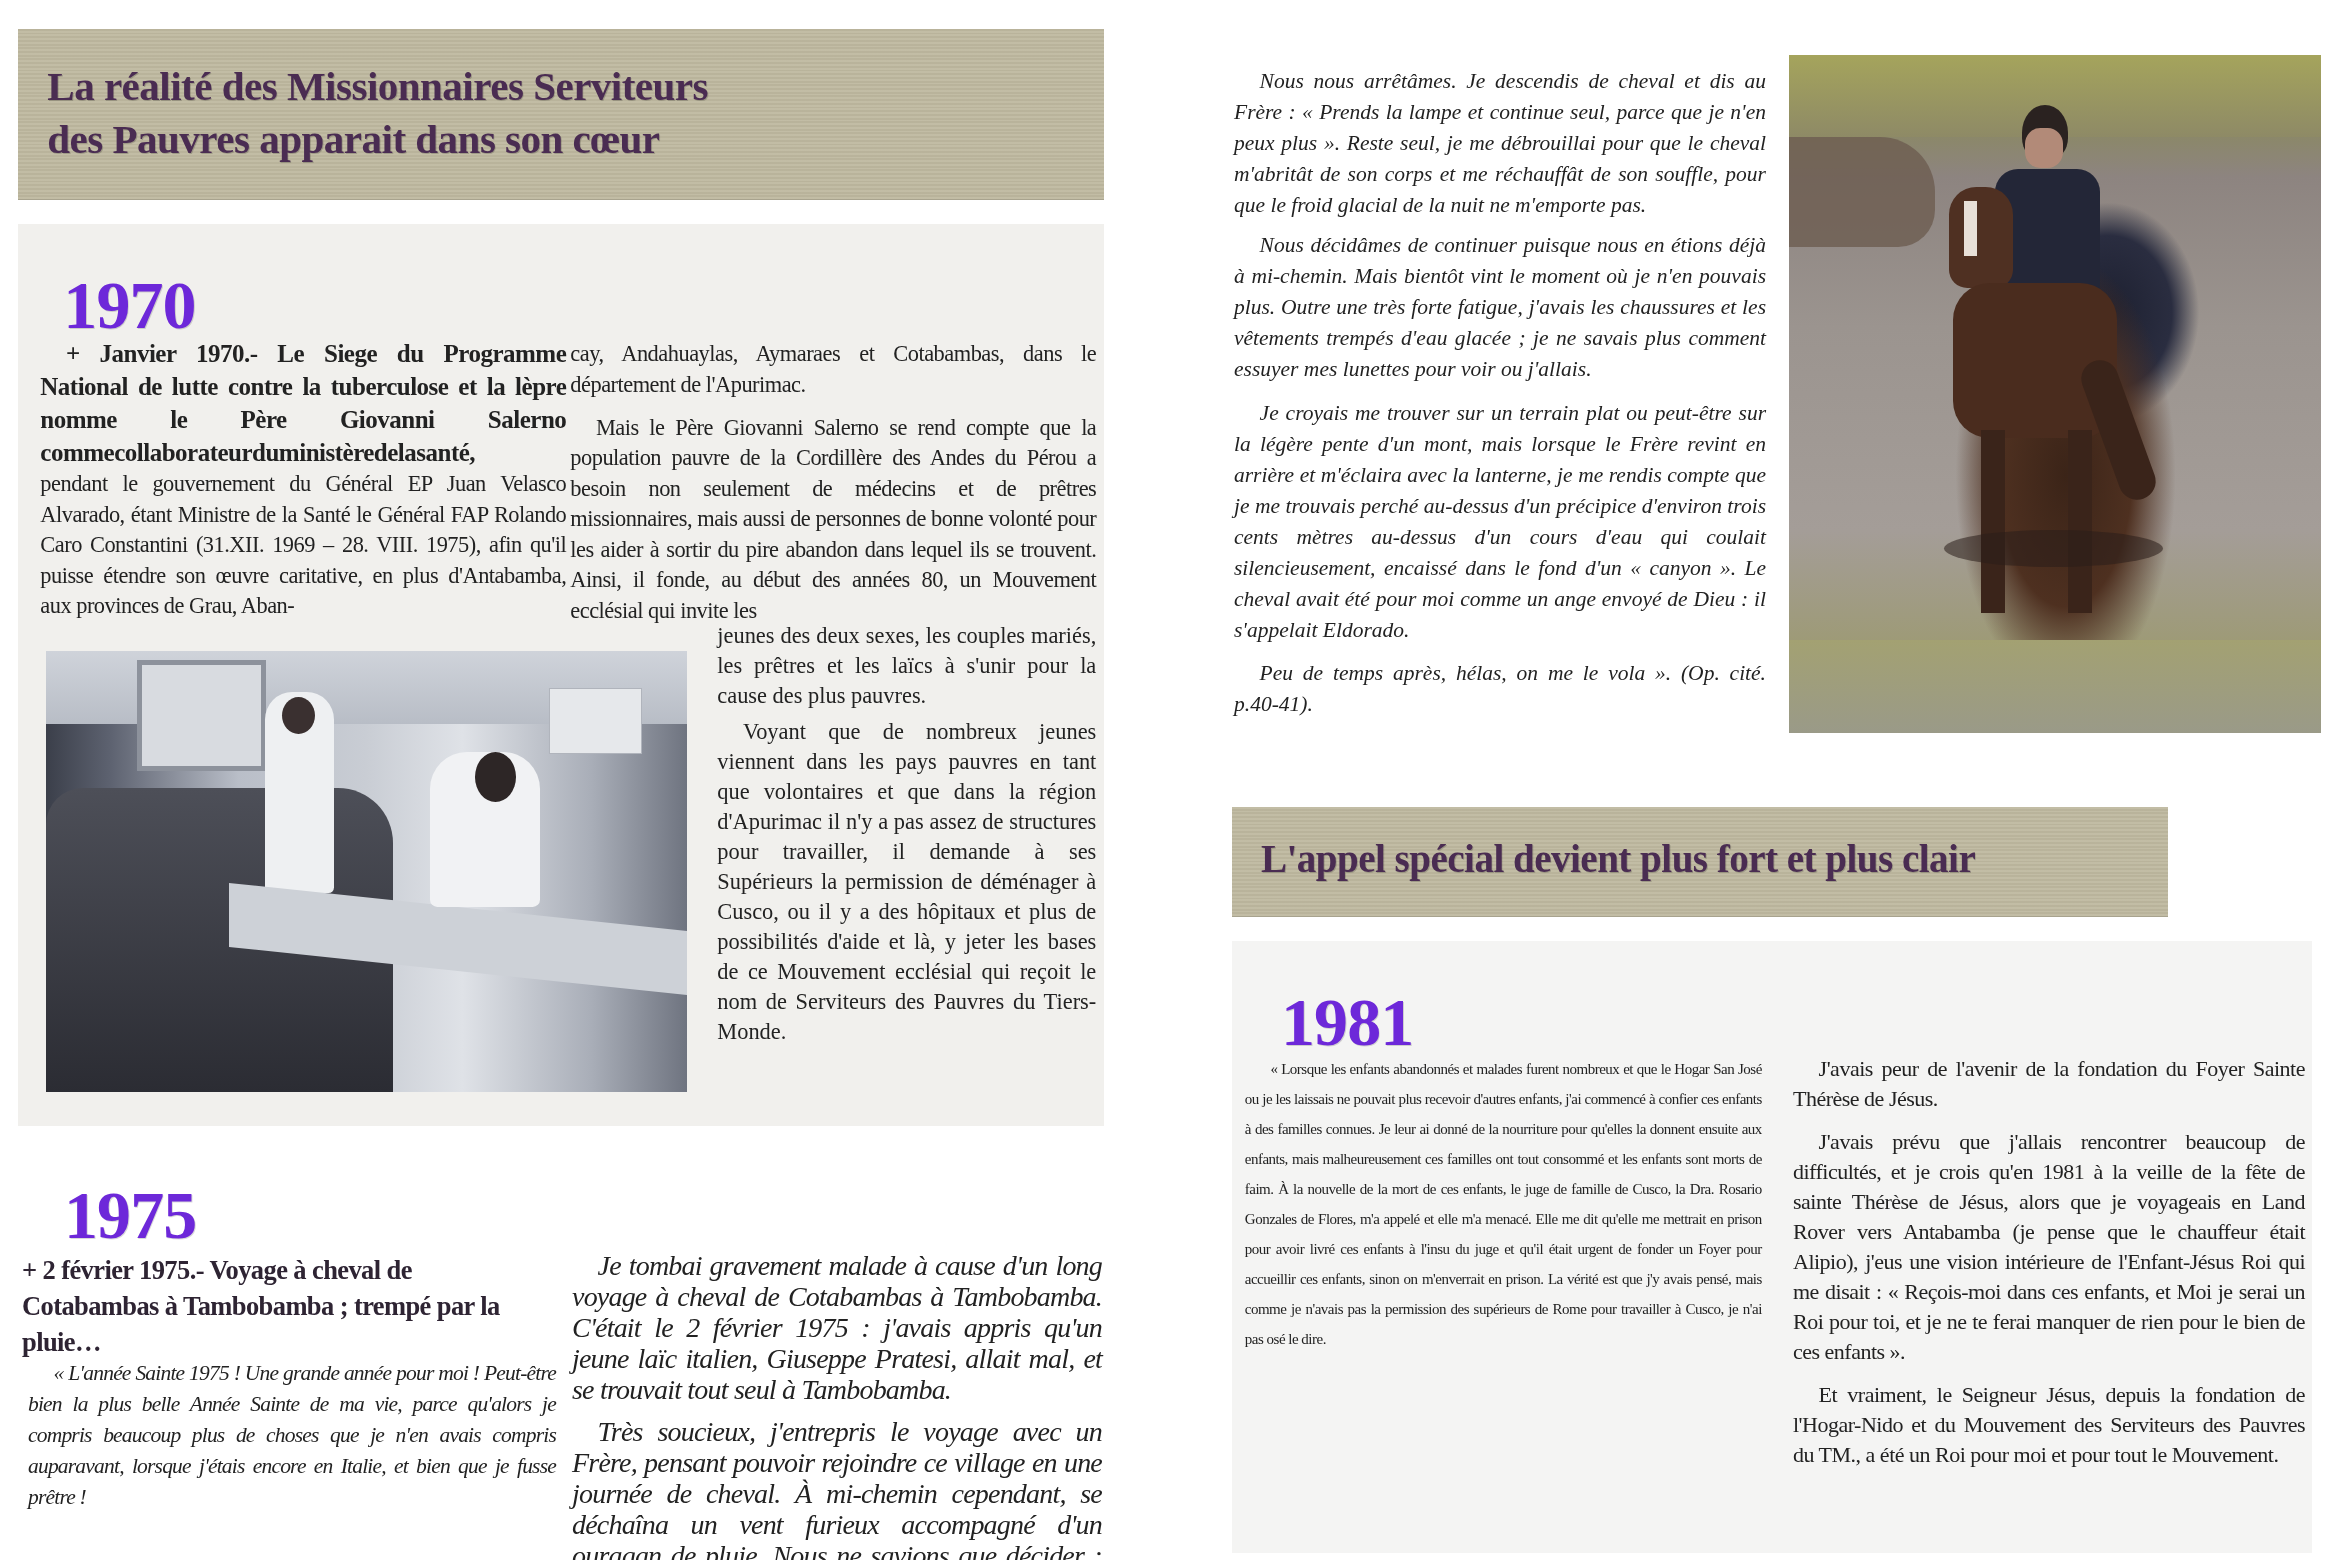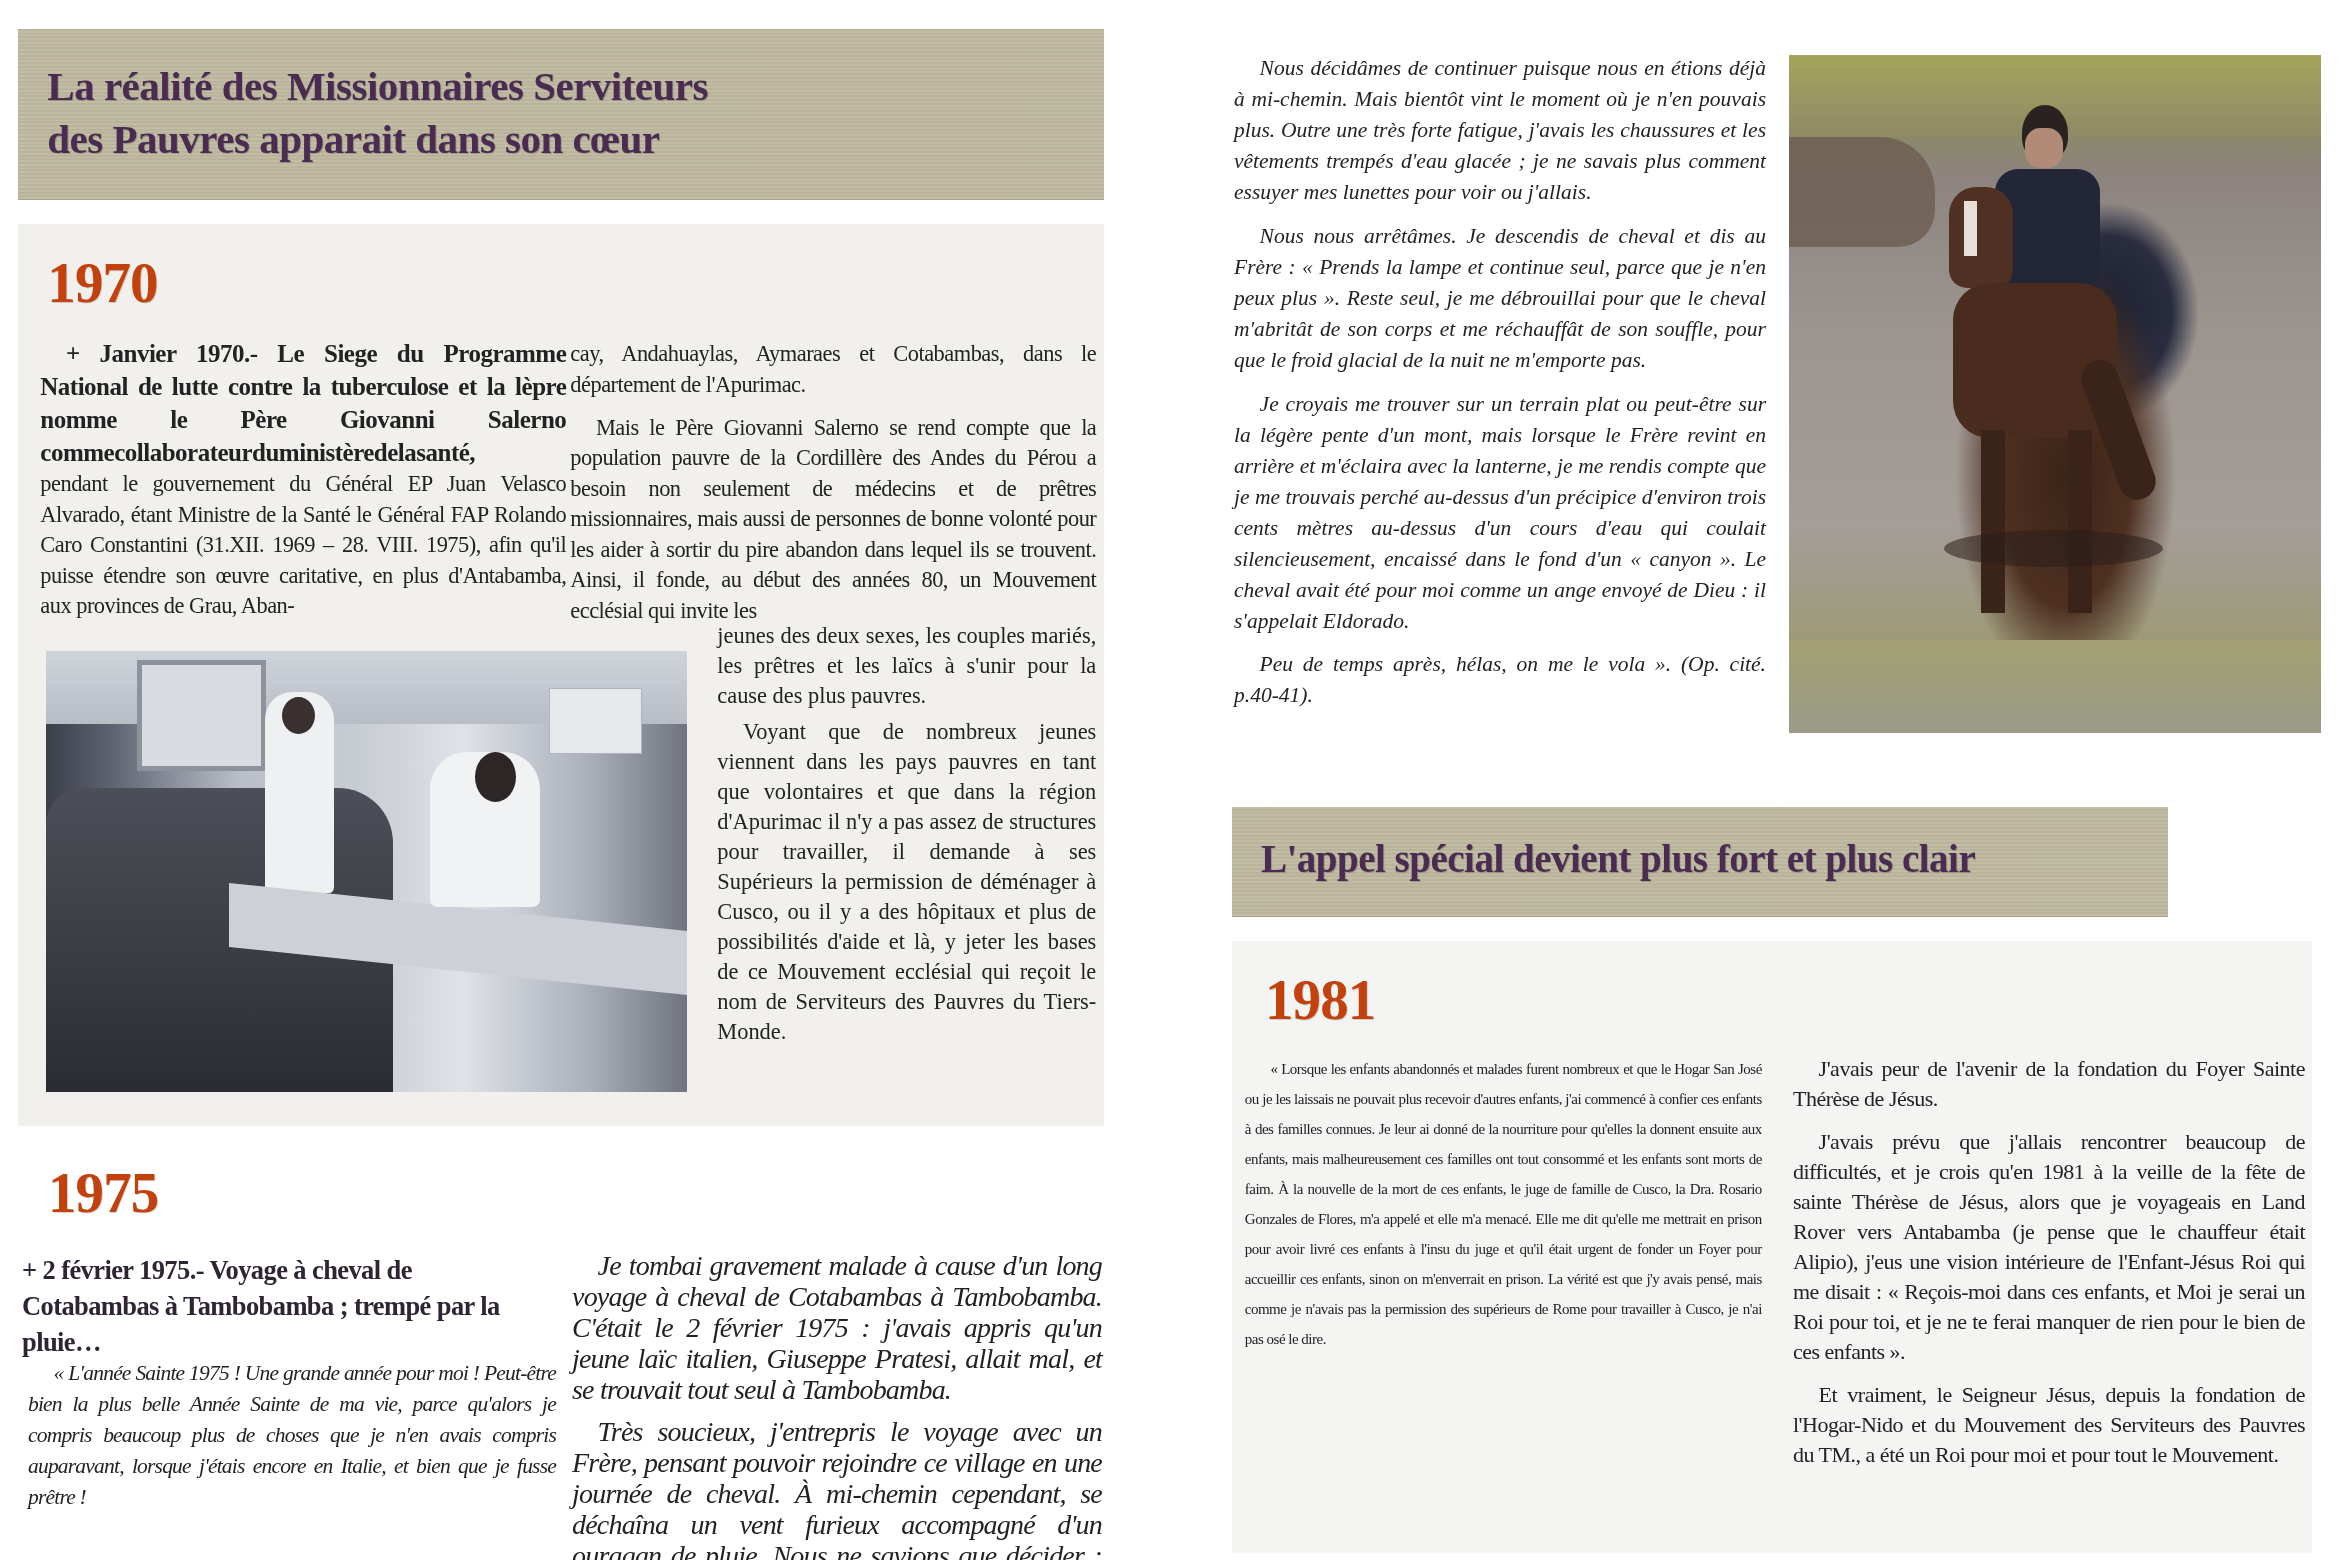--- a/index.html
+++ b/index.html
@@ -22,22 +22,22 @@
     font-family: "Liberation Serif", "DejaVu Serif", serif;
     font-weight: bold; letter-spacing: -0.5px;
     text-shadow: 0.9px 0.9px 0 rgba(0,0,0,0.18);
   }
 
   
   .panel { background: #f1f0ed; }
   .panel2 { background: #f4f4f3; }
 
   .year {
-    margin: 0; position: absolute; color: #c2410c; font-weight: bold;
-    font-size: 57px; letter-spacing: -0.9px;
+    margin: 16px; position: absolute; color: #6d28d9; font-weight: bold;
+    font-size: 68px; letter-spacing: -0.9px;
     font-family: "Liberation Serif", "DejaVu Serif", serif;
     text-shadow: 0.9px 0.9px 0 rgba(0,0,0,0.15);
   }
 
   .col { position: absolute; font-size: 22.4px; line-height: 30.5px; text-align: justify; color: #222; }
   .col p { margin: 0; text-indent: 25.6px; }
   .col p + p { margin-top: 9.1px; }
   .cond { font-family: "Liberation Serif", "DejaVu Serif", serif; letter-spacing: -0.5px; }
   .lead { font-weight: bold; font-size: 25px; line-height: 33px; letter-spacing: -0.5px; }
   .ital { font-style: italic; }
@@ -110,22 +110,22 @@
 <div class="col ital narrow" style="left:28px; top:1358px; width:528px; font-size:21.5px; line-height:31px;">
   <p>« L'année Sainte 1975 ! Une grande année pour moi ! Peut-être bien la plus belle Année Sainte de ma vie, parce qu'alors je compris beaucoup plus de choses que je n'en avais compris auparavant, lorsque j'étais encore en Italie, et bien que je fusse prêtre !</p>
 </div>
 
 <div class="col ital narrow" style="left:572px; top:1250px; width:530px; font-size:28px; line-height:31px;">
   <p>Je tombai gravement malade à cause d'un long voyage à cheval de Cotabambas à Tambobamba. C'était le 2 février 1975 : j'avais appris qu'un jeune laïc italien, Giuseppe Pratesi, allait mal, et se trouvait tout seul à Tambobamba.</p>
   <p style="margin-top:11px;">Très soucieux, j'entrepris le voyage avec un Frère, pensant pouvoir rejoindre ce village en une journée de cheval. À mi-chemin cependant, se déchaîna un vent furieux accompagné d'un ouragan de pluie. Nous ne savions que décider : retourner ou continuer.</p>
 </div>
 
 <div class="col ital" style="left:1234px; top:53px; width:532px; font-size:21.5px; line-height:31px;">
+  <p style="margin-top:12.8px;">Nous nous arrêtâmes. Je descendis de cheval et dis au Frère : « Prends la lampe et continue seul, parce que je n'en peux plus ». Reste seul, je me débrouillai pour que le cheval m'abritât de son corps et me réchauffât de son souffle, pour que le froid glacial de la nuit ne m'emporte pas.</p>
   <p>Nous décidâmes de continuer puisque nous en étions déjà à mi-chemin. Mais bientôt vint le moment où je n'en pouvais plus. Outre une très forte fatigue, j'avais les chaussures et les vêtements trempés d'eau glacée ; je ne savais plus comment essuyer mes lunettes pour voir ou j'allais.</p>
-  <p style="margin-top:12.8px;">Nous nous arrêtâmes. Je descendis de cheval et dis au Frère : « Prends la lampe et continue seul, parce que je n'en peux plus ». Reste seul, je me débrouillai pour que le cheval m'abritât de son corps et me réchauffât de son souffle, pour que le froid glacial de la nuit ne m'emporte pas.</p>
   <p style="margin-top:12.8px;">Je croyais me trouver sur un terrain plat ou peut-être sur la légère pente d'un mont, mais lorsque le Frère revint en arrière et m'éclaira avec la lanterne, je me rendis compte que je me trouvais perché au-dessus d'un précipice d'environ trois cents mètres au-dessus d'un cours d'eau qui coulait silencieusement, encaissé dans le fond d'un « canyon ». Le cheval avait été pour moi comme un ange envoyé de Dieu : il s'appelait Eldorado.</p>
   <p style="margin-top:12.8px;">Peu de temps après, hélas, on me le vola ». (Op. cité. p.40-41).</p>
 </div>
 
 <div class="abs photo-horse" style="left:1789px; top:55px; width:532px; height:678px;">
   <div class="shape" style="left:0;top:0;width:532px;height:82px;background:linear-gradient(180deg,#a5a45c,#8e8a66);"></div>
   <div class="shape" style="left:0;top:82px;width:146px;height:110px;background:#6d5c50;border-radius:0 55px 37px 0;opacity:0.8;"></div>
   <div class="shape" style="left:233px;top:50px;width:46px;height:55px;background:#2a2220;border-radius:50% 50% 40% 40%;"></div>
   <div class="shape" style="left:236px;top:73px;width:38px;height:40px;background:#b28a78;border-radius:40%;"></div>
   <div class="shape" style="left:206px;top:114px;width:105px;height:128px;background:#232637;border-radius:23px 23px 9.1px 9.1px;"></div>

